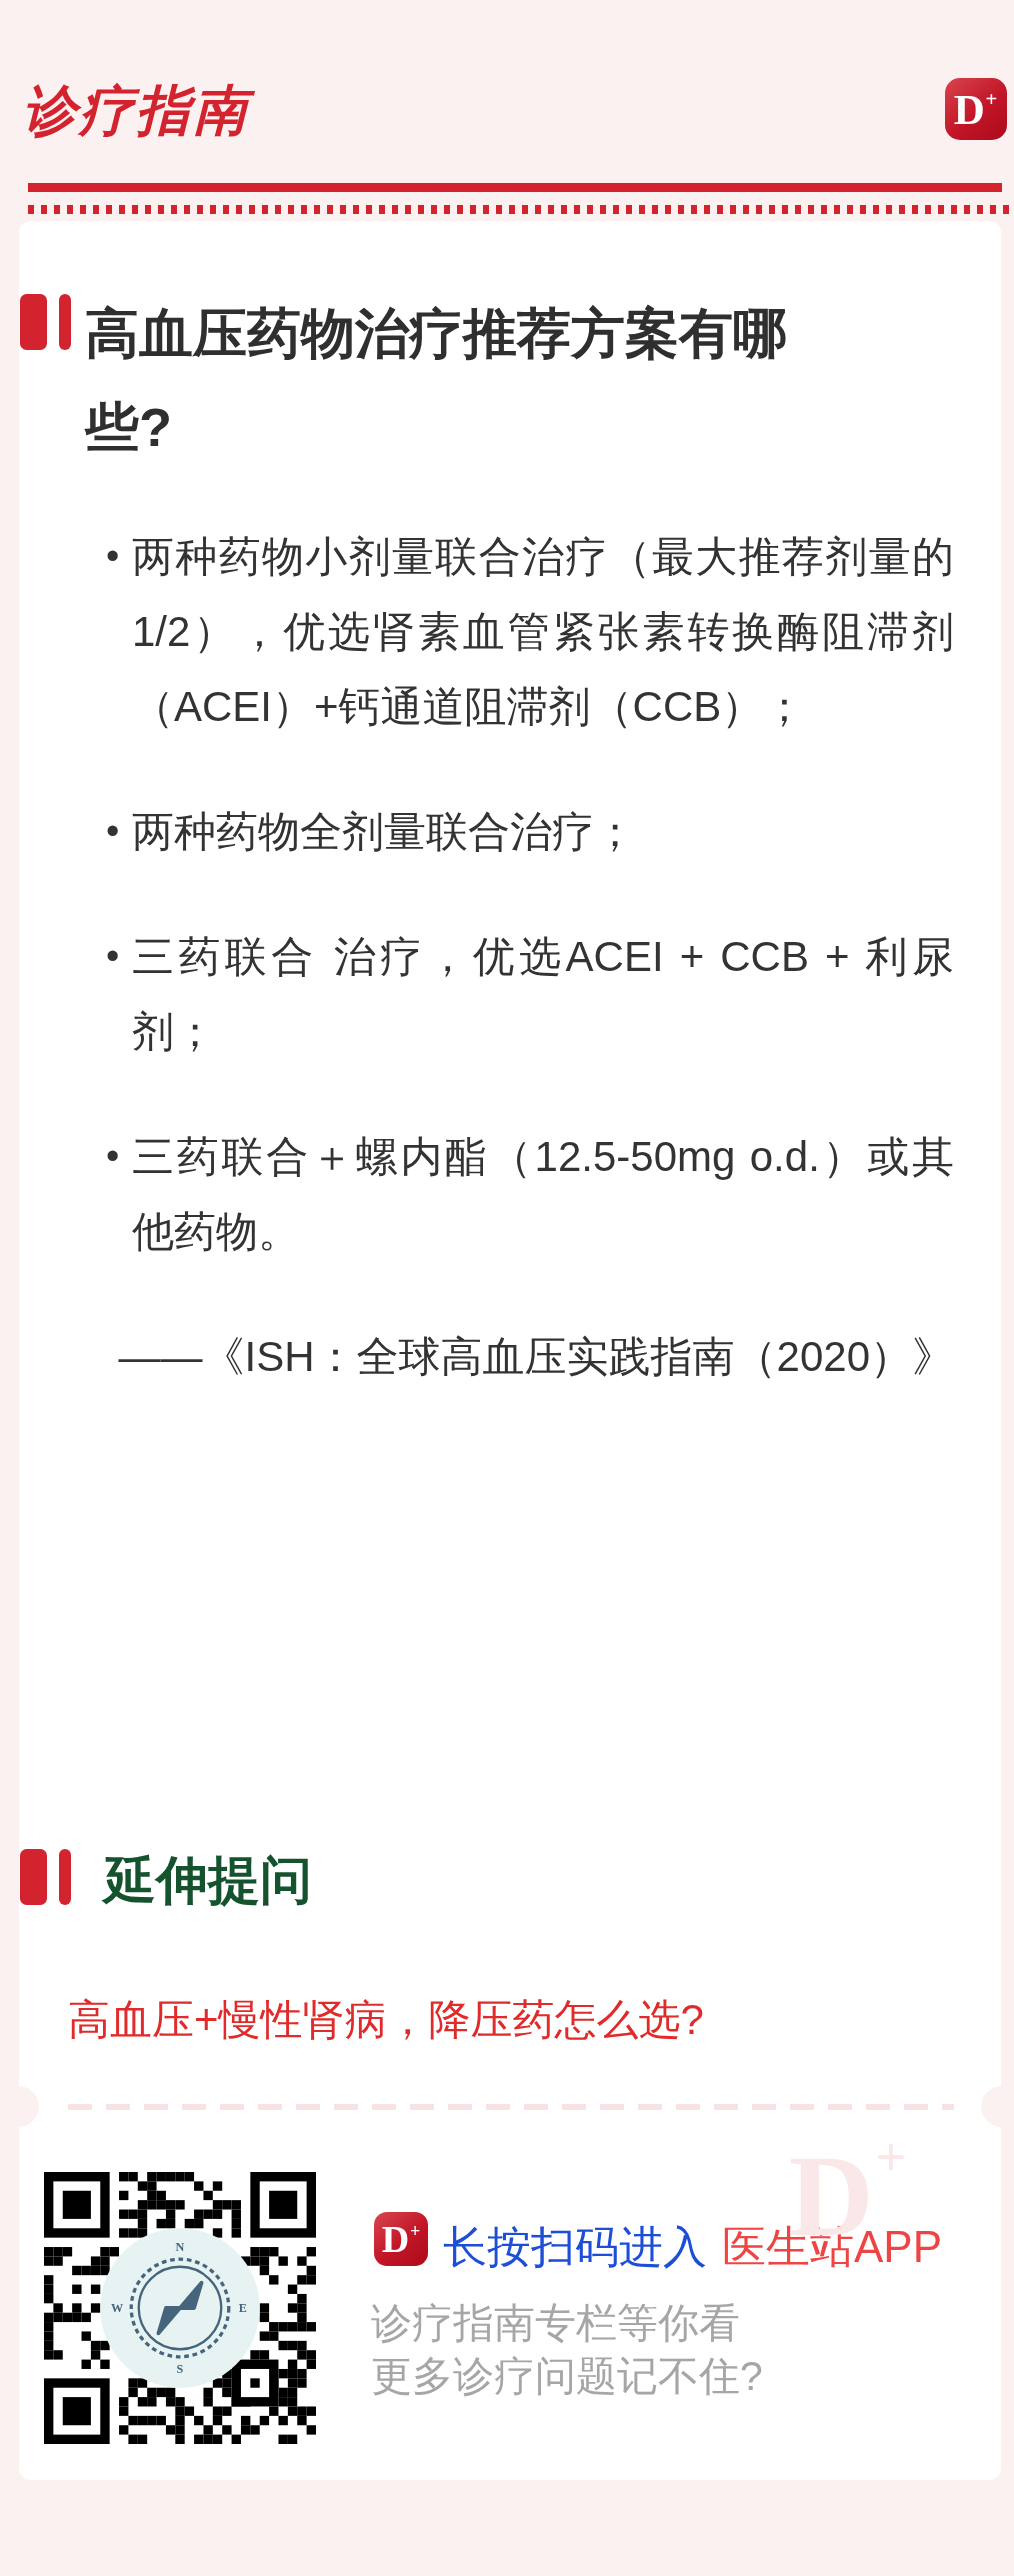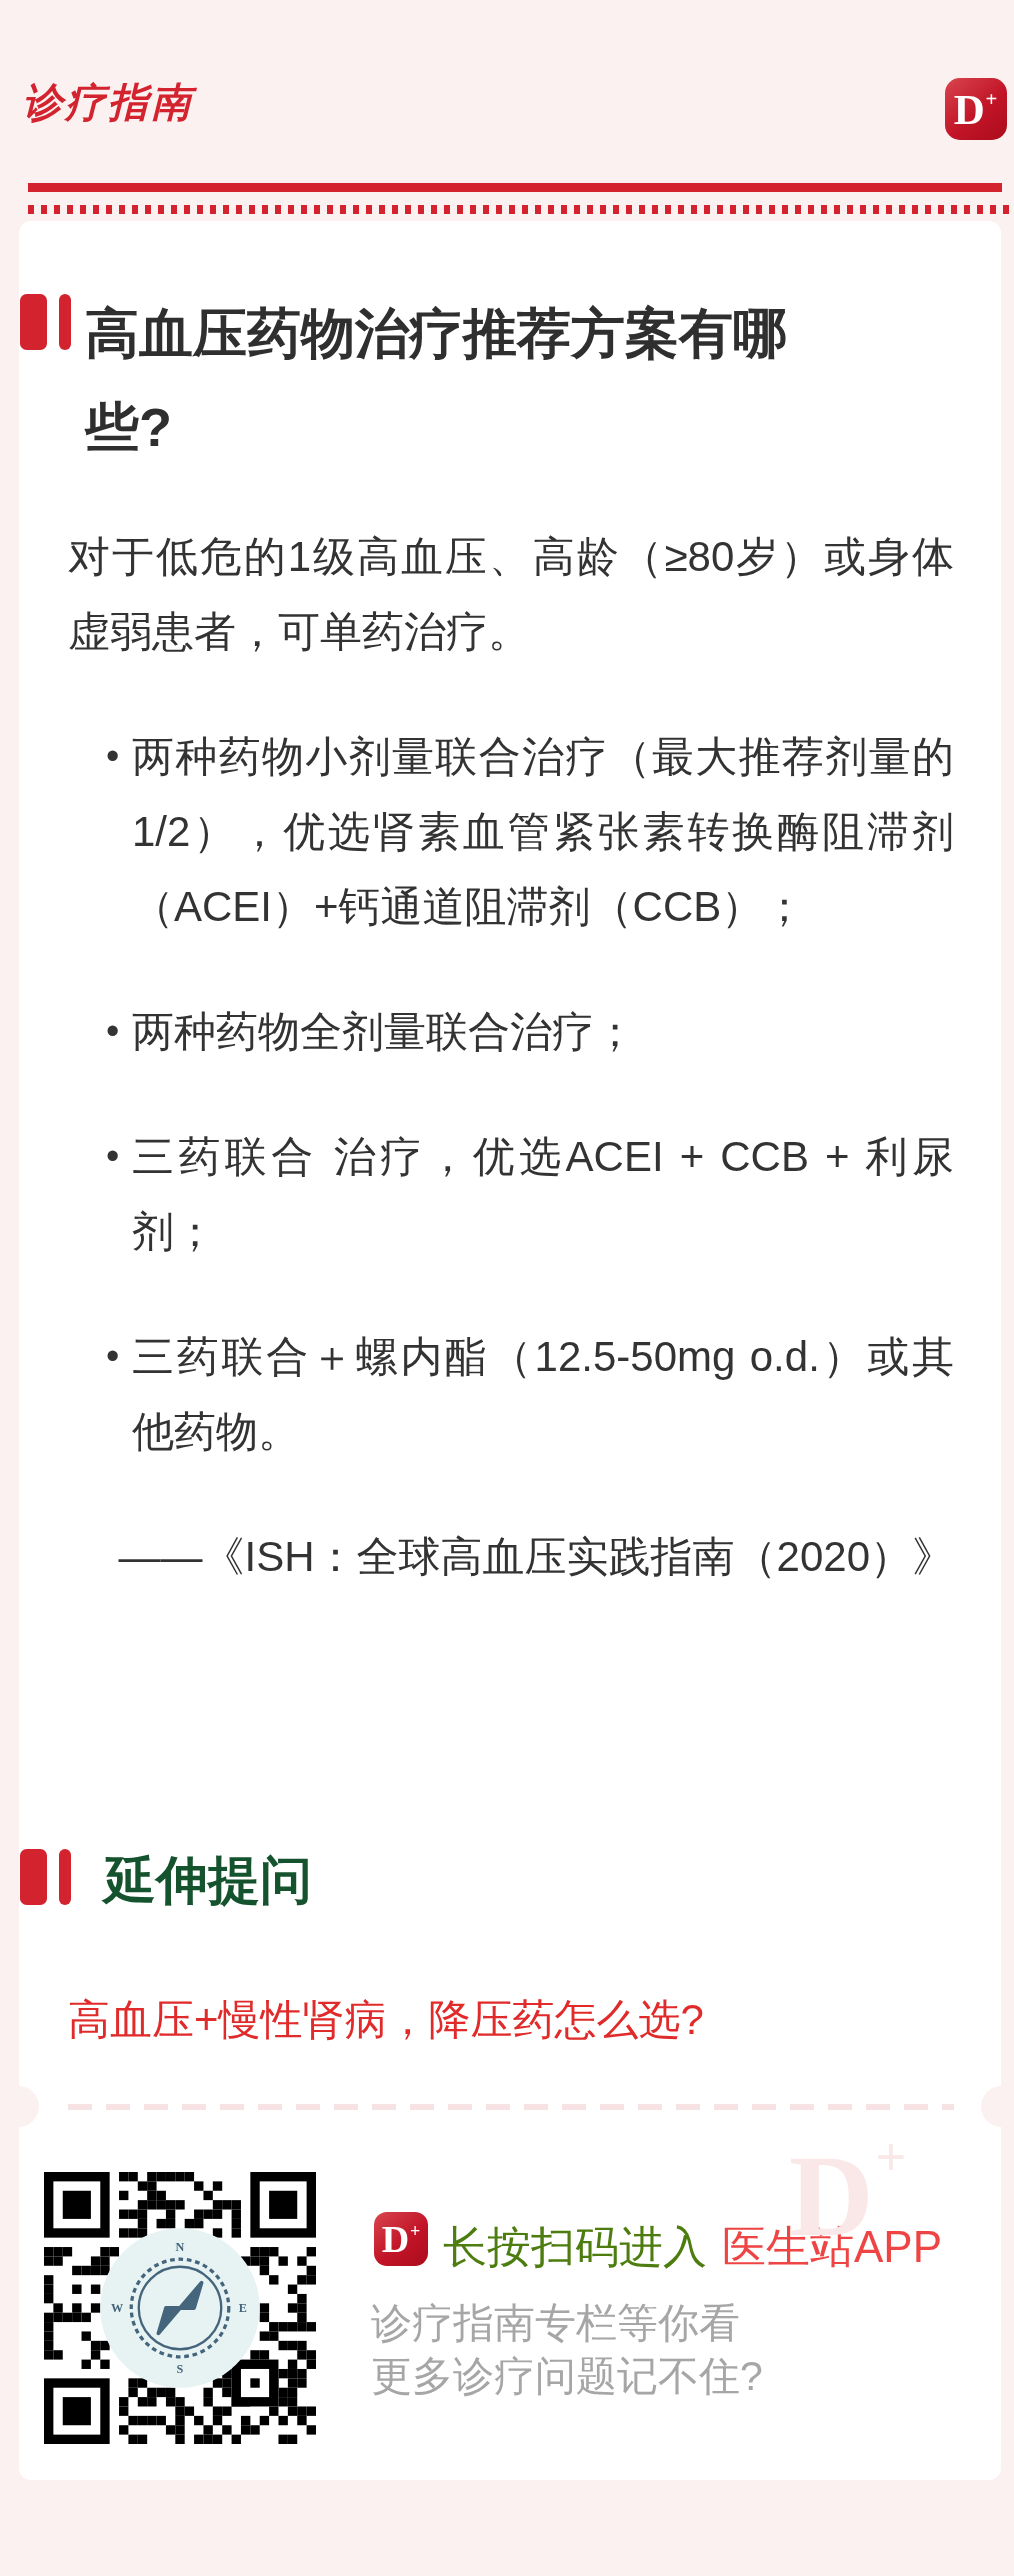--- a/index.html
+++ b/index.html
@@ -8,21 +8,21 @@
     height:2576px;
     background:#fcf1f1;
     font-family:"Liberation Sans", sans-serif;
     position:relative;
     overflow:hidden;
     color:#333;
   }
   
   .brand {
     position:absolute; left:22.5px; top:75px;
-    font-size:40px; font-weight:900; font-style:italic;
+    font-size:54px; font-weight:900; font-style:italic;
     letter-spacing:2.8px; color:#d2232e;
   }
   .logo {
     position:absolute; right:7.5px; top:78px;
     width:62px; height:62px; border-radius:15px;
     background:linear-gradient(140deg,#d8454e 0%,#c21527 55%,#ab0b1c 100%);
     color:#fff; display:flex; align-items:center; justify-content:center;
     font-family:"Liberation Serif", serif; font-weight:700;
   }
   .logo .d { font-size:43px; line-height:1; }
@@ -79,21 +79,21 @@
   .coupon-divider {
     position:absolute; left:49px; right:47px; top:1883px; height:5.6px;
     background:repeating-linear-gradient(90deg,#f7e3e3 0 24.4px,transparent 24.4px 38px);
   }
   .notch { position:absolute; width:41px; height:41px; border-radius:50%; background:#fcf1f1; top:1865px; }
   .notch.left  { left:-20.7px; }
   .notch.right { right:-20.7px; }
   
   .qr { position:absolute; left:25px; top:1951px; width:272px; height:272px; background:#fff; }
   .cta { position:absolute; left:424px; top:1997px; font-size:44px; font-weight:500; display:flex; }
-  .cta .prefix { color:#4d7c0f; }
+  .cta .prefix { color:#1d4ed8; }
   .cta .app { color:#ef4444; margin-left:15px; }
   .mini-logo {
     position:absolute; left:355px; top:1991px;
     width:54px; height:54px; border-radius:13px;
     background:linear-gradient(140deg,#d8454e 0%,#c21527 55%,#ab0b1c 100%);
     color:#fff; display:flex; align-items:center; justify-content:center;
     font-family:"Liberation Serif", serif; font-weight:700;
   }
   .mini-logo .d { font-size:38px; line-height:1; }
   .mini-logo .plus { font-size:18px; line-height:1; margin:-16px 0 0 0.9px; font-weight:900; }
@@ -123,21 +123,20 @@
       <span class="head-icon">
         <span class="bar-wide"></span>
         <span class="bar-thin"></span>
       </span>
       <h1 class="q-title">高血压药物治疗推荐方案有哪
 些?</h1>
     </div>
 
     <div class="paras">
 
-        <p class="para">对于低危的1级高血压、高龄（≥80岁）或身体虚弱患者，可单药治疗。</p>
 
       </div>
 
     <ul class="bullets">
 
         <li>
           <span class="dot">•</span>
           <span class="li-text">两种药物小剂量联合治疗（最大推荐剂量的1/2），优选肾素血管紧张素转换酶阻滞剂（ACEI）+钙通道阻滞剂（CCB）；</span>
         </li>
 

